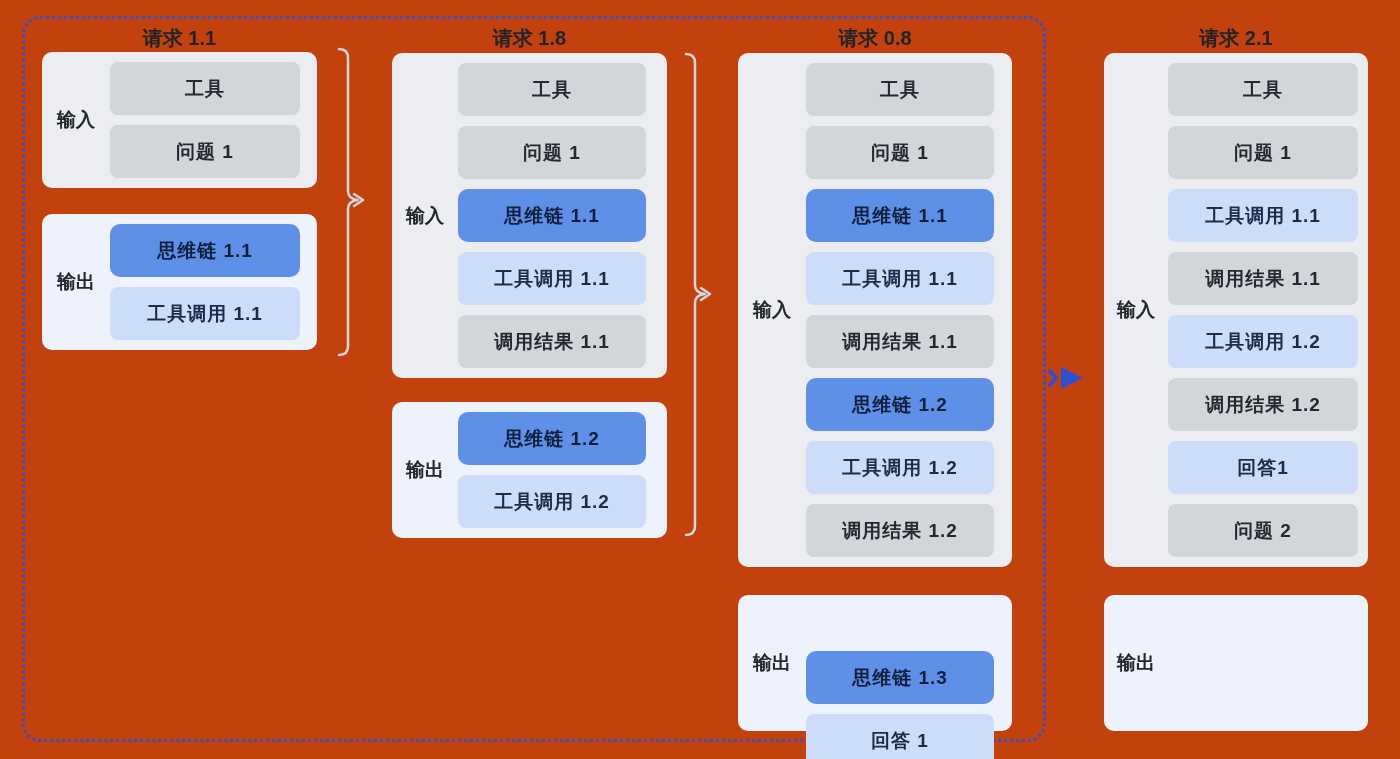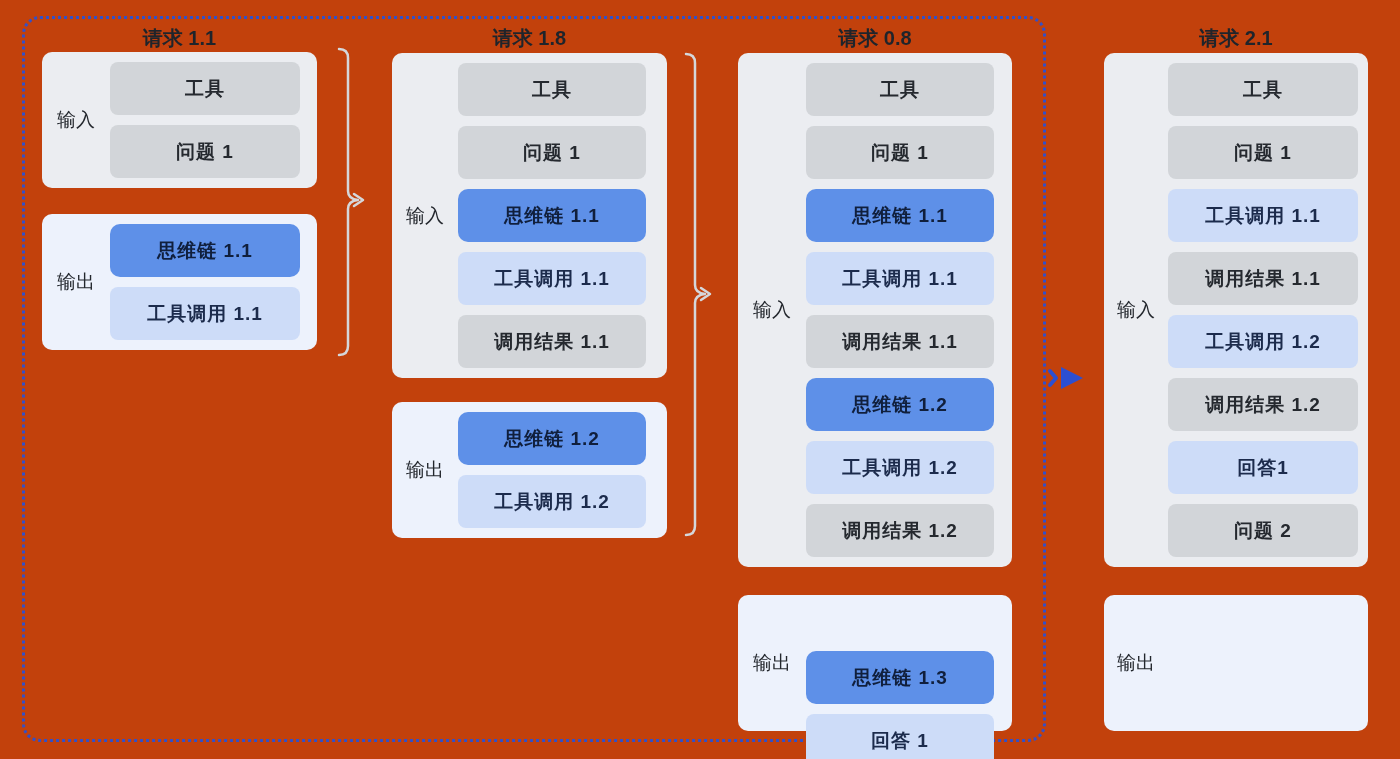--- a/index.html
+++ b/index.html
@@ -6,21 +6,21 @@
   .stage{position:relative;width:1400px;height:759px;background:#c2410c;overflow:hidden;
          font-family:"Liberation Sans","DejaVu Sans",sans-serif;}
   .dashed-box{position:absolute;left:22px;top:16px;width:1024px;height:726px;box-sizing:border-box;
               border:3px dotted var(--dashed-border,#3350c8);border-radius:18px;}
   .col-title{position:absolute;top:24px;height:28px;line-height:28px;text-align:center;
              font-size:20px;font-weight:bold;color:#1f242b;}
   .group{position:absolute;border-radius:10px;}
   .group.input{background:var(--input-bg,#ebedf1);}
   .group.output{background:var(--output-bg,#edf2fc);}
   .group-label{position:absolute;left:0;top:50%;transform:translateY(-50%);
-               font-size:19px;font-weight:normal;color:#23272d;text-align:center;}
+               font-size:19px;font-weight:bold;color:#23272d;text-align:center;}
   .blocks{display:flex;flex-direction:column;gap:10px;padding:10px 0;}
   .block{height:53px;border-radius:8px;display:flex;align-items:center;justify-content:center;
          font-size:19px;font-weight:bold;letter-spacing:1px;}
   .v-gray{background:var(--gray-block,#d2d5d9);color:#25292f;}
   .v-blue{background:var(--blue-block,#5e90e8);color:#101f3c;border-radius:10px;}
   .v-lightblue{background:var(--lightblue-block,#cddcf8);color:#1c2b4c;}
   svg{position:absolute;overflow:visible;}
 </style>
 </head>
 <body style="--dashed-border: #3350c8; --input-bg: #ebedf1; --output-bg: #edf2fc; --gray-block: #d2d5d9; --blue-block: #5e90e8; --lightblue-block: #cddcf8; --bracket: #d5d7db; --arrow: #2c4fd2;">

